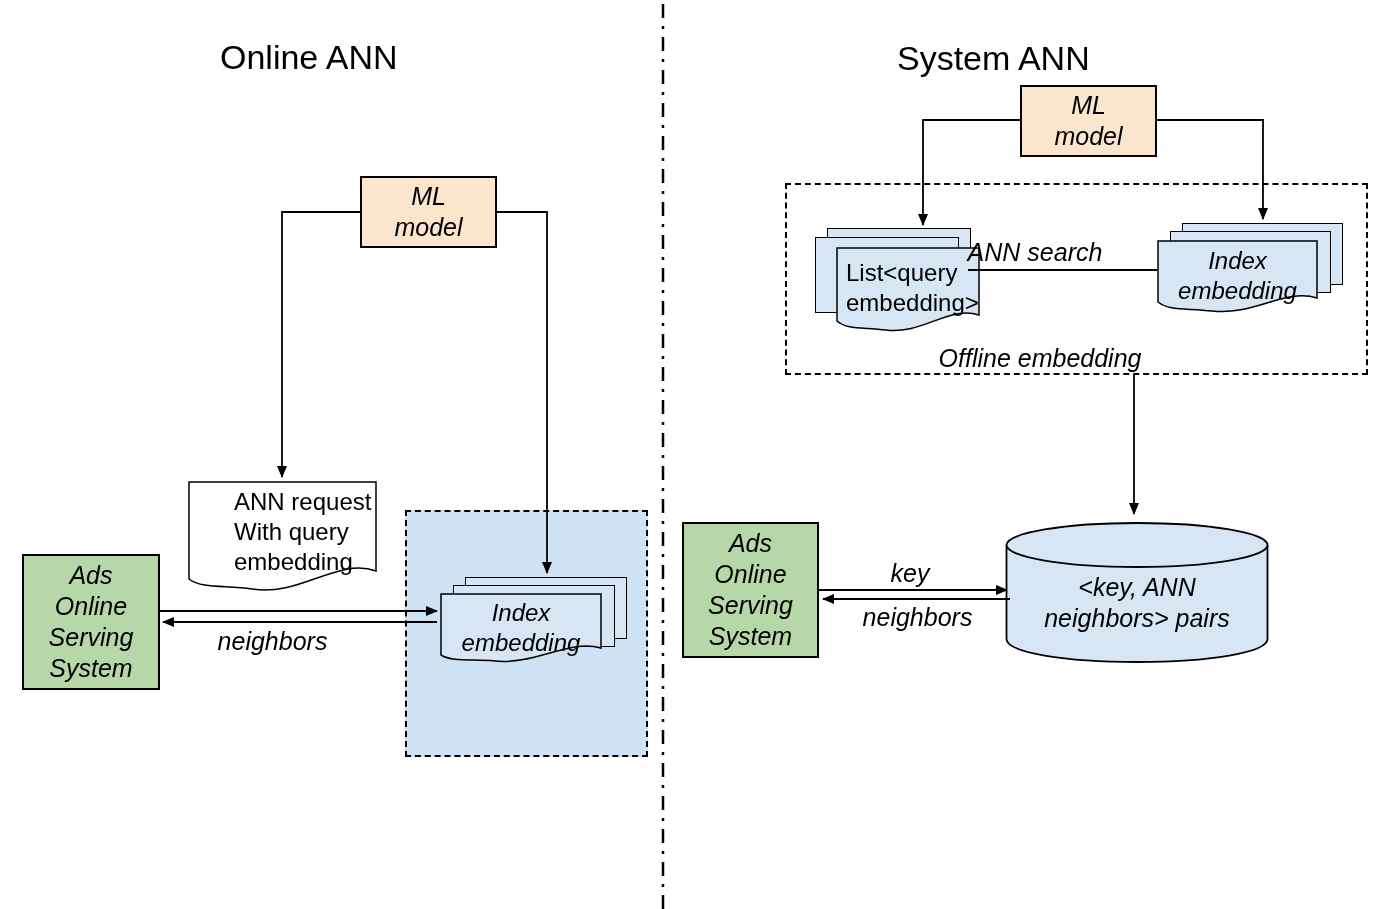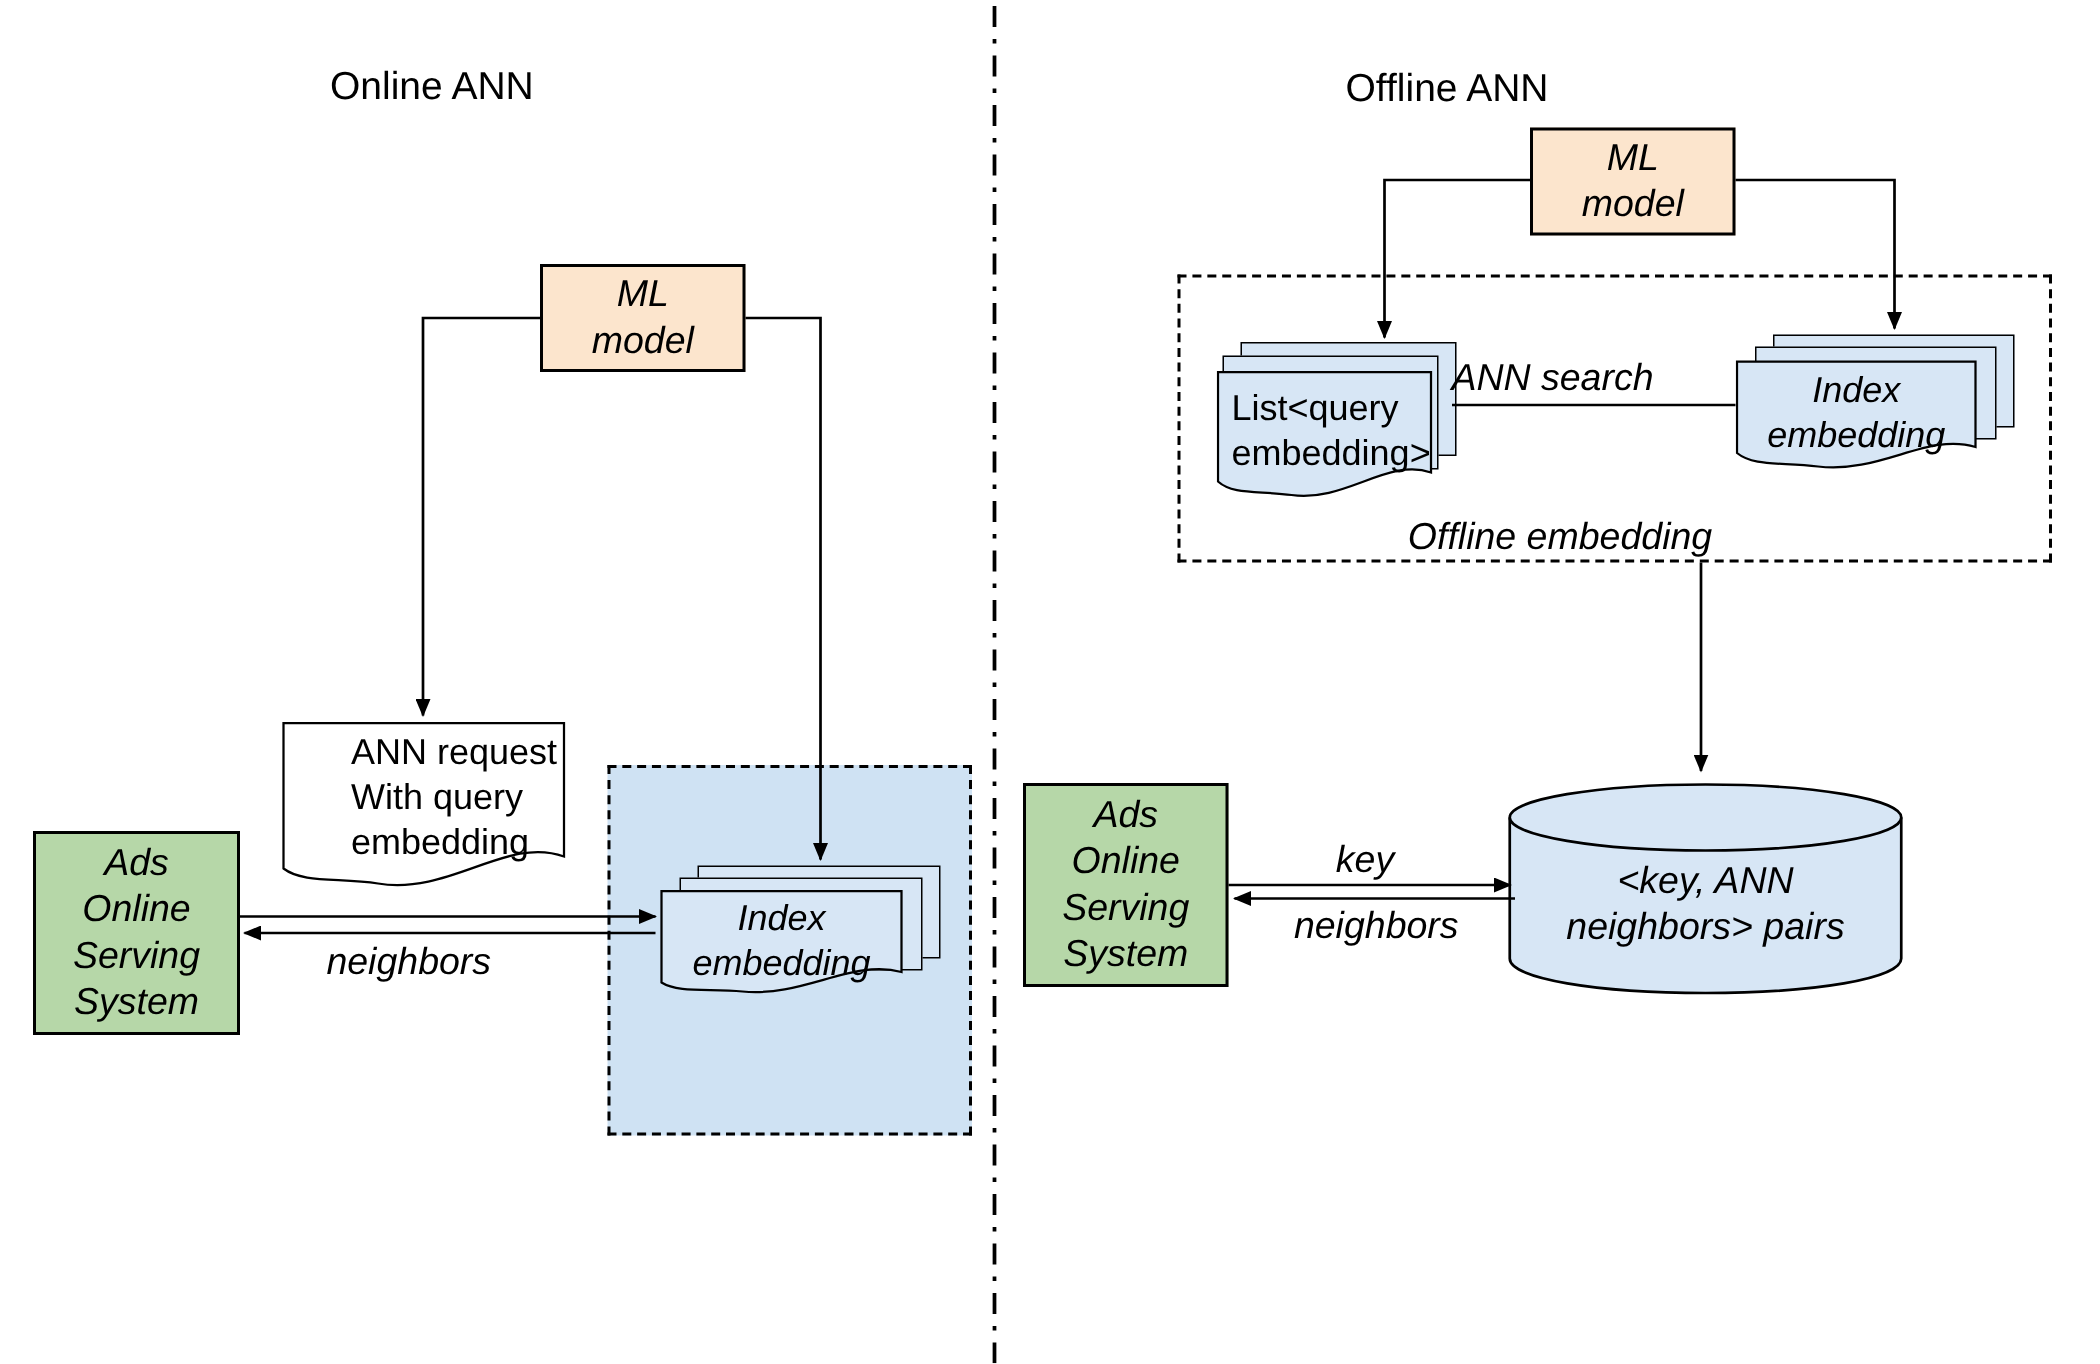--- a/index.html
+++ b/index.html
@@ -16,21 +16,21 @@
     background: var(--color-background, #ffffff);
     overflow: hidden;
   }
   .abs { position: absolute; }
   .label {
     white-space: pre-line;
     font-size: 25px;
     line-height: 31px;
     color: #000;
   }
-  .title { font-size: 26px; }
+  .title { font-size: 34px; }
   .center { text-align: center; font-style: italic; }
   .box {
     position: absolute;
     border: 2px solid #000;
     display: flex;
     align-items: center;
     justify-content: center;
     text-align: center;
     box-sizing: border-box;
   }
@@ -92,32 +92,32 @@
     <svg width="164" height="74">
       <path class="doc-shape" d="M1,1 H161 V55 C128,46 96,72 55,68 C32,66 12,69 1,62 Z"></path>
     </svg>
     <div class="abs label doc-text center" style="left:0; top:5px; width:162px;">Index
 embedding</div>
   </div>
 
 
   <div class="abs label center" style="left:200px; top:626px; width:145px;">neighbors</div>
 
-  <div class="abs label title" style="left:897px; top:43px;">Offline ANN</div>
+  <div class="abs label title" style="left:897px; top:43px;">System ANN</div>
 
   <div class="box ml-box" style="left:1020px; top:85px; width:137px; height:72px;">
     <span class="label center">ML
 model</span>
   </div>
 
   <div class="dashed-container" style="left:785px; top:183px; width:583px; height:192px;"></div>
 
   <div class="back-rect" style="left:827px; top:228px; width:144px; height:76px;"></div>
   <div class="back-rect" style="left:815px; top:237px; width:144px; height:76px;"></div>
-  <div class="abs" style="left:811px; top:247px;text-decoration:underline;">
+  <div class="abs" style="left:836px; top:247px;text-decoration:underline;">
     <svg width="146" height="88">
       <path class="doc-shape" d="M1,1 H143 V68 C114,58 86,88 50,83 C28,80 11,83 1,74 Z"></path>
     </svg>
     <div class="abs label doc-text" style="left:10px; top:11px; width:134px;">List&lt;query
 embedding&gt;</div>
   </div>
 
   <div class="abs label center" style="left:955px; top:237px; width:160px;">ANN search</div>
 
   <div class="back-rect" style="left:1182px; top:223px; width:161px; height:62px;"></div>

